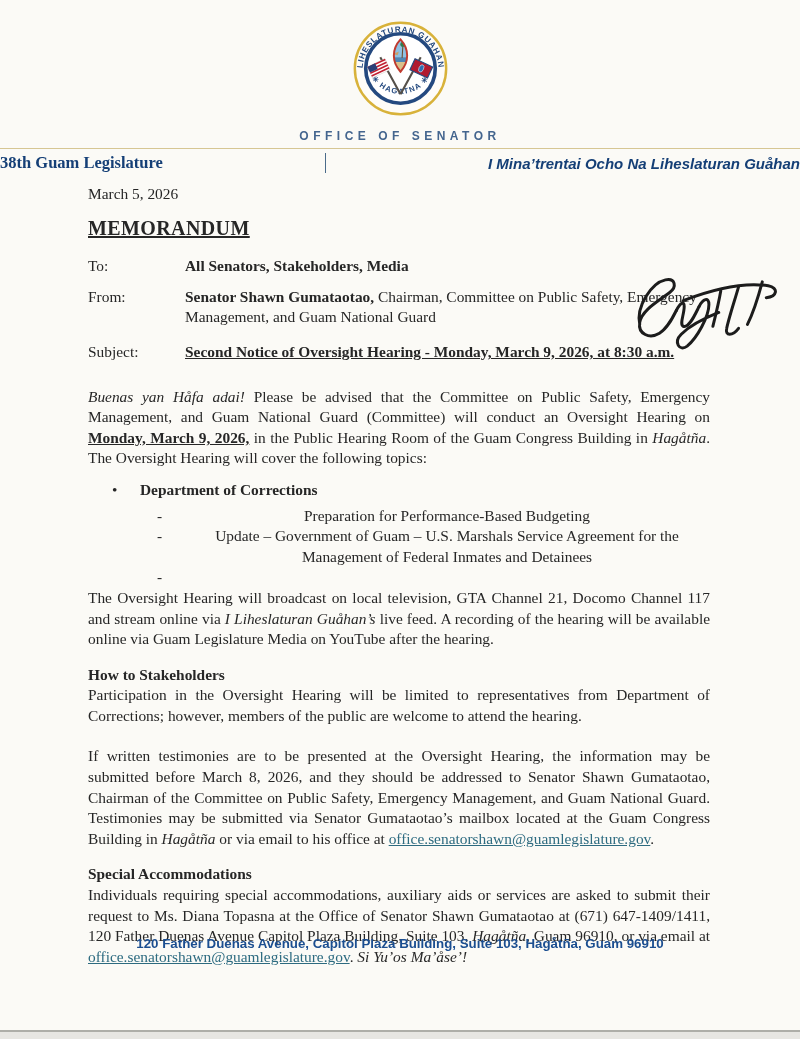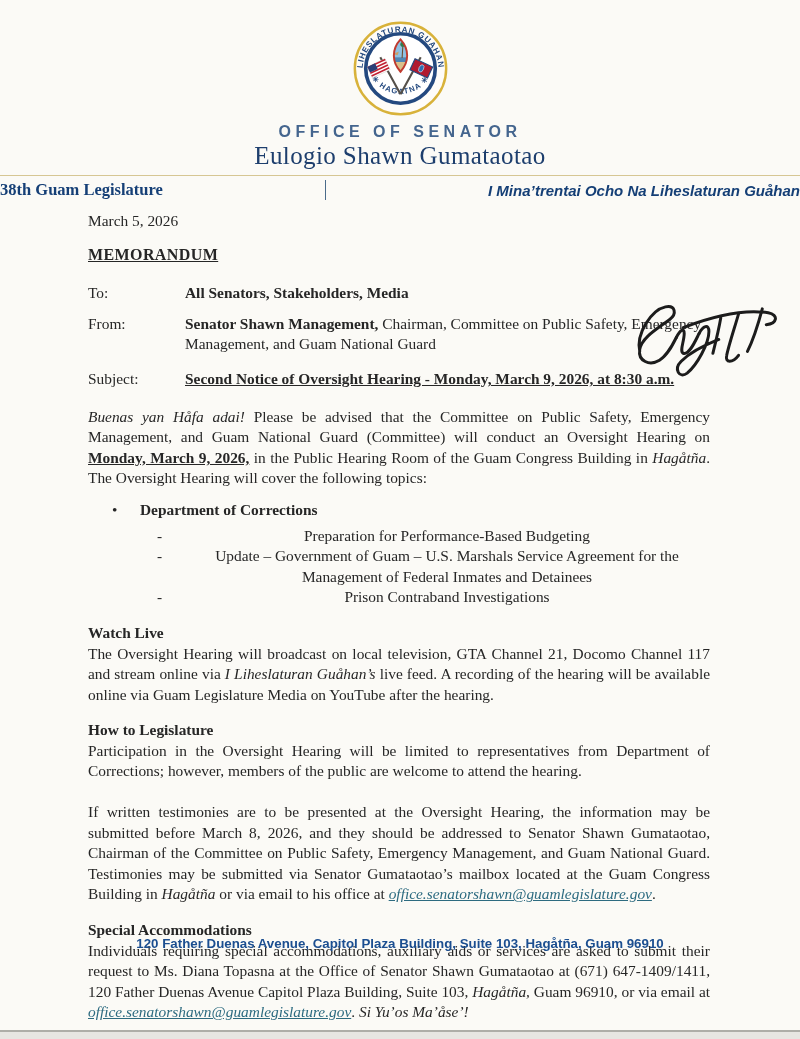--- a/index.html
+++ b/index.html
@@ -5,65 +5,65 @@
   html,body{margin:0;padding:0;}
   body{
     width:800px;height:1039px;background:#fbfaf6;position:relative;overflow:hidden;
     font-family:"Liberation Serif", serif;color:#262626;
   }
   .page{width:800px;height:1039px;position:relative;}
   
   .hdr{text-align:center;padding-top:20px;}
   .seal{display:block;margin:0 auto;}
   .office-line{
-    font-family:"Liberation Sans", sans-serif;font-size:16px;font-weight:bold;
-    letter-spacing:4.5px;color:#44658e;margin-top:6px;
+    font-family:"Liberation Sans", sans-serif;font-size:12px;font-weight:bold;
+    letter-spacing:4.5px;color:#44658e;margin-top:12px;
   }
   .senator-name{
     font-family:"Liberation Serif", serif;font-size:25px;color:#1d3e6d;
     letter-spacing:.4px;margin-top:1px;line-height:28px;
   }
   .gold-rule{border:none;border-top:1.6px solid #d6c693;margin:5px 0 0 0;width:100%;}
   .legis-row{
     display:flex;justify-content:space-between;align-items:center;gap:11px;
     margin-top:4px;color:#153f76;
   }
   .legis-en{font-family:"Liberation Serif", serif;font-weight:bold;font-size:16.5px;}
   .legis-divider{width:1.5px;height:20px;background:#4a6b8a;}
   .legis-local{font-family:"Liberation Sans", sans-serif;font-weight:bold;font-style:italic;font-size:15px;}
   
   .content{padding:7px 90px 0 88px;font-size:15.4px;line-height:20.6px;}
   .date-line{margin-top:4px;}
-  .memo-title{font-weight:bold;text-decoration:underline;font-size:16px;letter-spacing:.4px;margin-top:13px;}
+  .memo-title{font-weight:bold;text-decoration:underline;font-size:20px;letter-spacing:.4px;margin-top:13px;}
   .field-row{display:flex;margin-top:0;}
   .field-label{width:97px;flex:none;}
   .field-value{flex:1;}
   .row-to{margin-top:18px;}
   .row-from{margin-top:10px;position:relative;}
   .row-subject{margin-top:14px;}
   .bold{font-weight:bold;}
   .subject-text{font-weight:bold;text-decoration:underline;}
   .para{text-align:justify;margin:0;}
-  .intro{margin-top:17px;}
+  .intro{margin-top:24px;}
   .signature{position:absolute;left:530px;top:-20px;pointer-events:none;}
   
   .topic-title{display:flex;margin-top:11px;}
   .topic-bullet{width:28px;flex:none;text-align:left;padding-left:24px;box-sizing:content-box;}
   .topic-name{font-weight:bold;}
   .sub-list{margin-top:5px;}
   .sub-item{display:flex;padding-left:69px;}
   .sub-dash{width:27px;flex:none;}
   .sub-text{flex:1;text-align:center;}
   
   .section-heading{font-weight:bold;margin:15px 0 0 0;font-size:15.4px;text-align:left;}
   .para + .para{margin-top:20px;}
   .i{font-style:italic;}
   .b{font-weight:bold;}
   .bu{font-weight:bold;text-decoration:underline;}
-  .link{font-style:italic;color:#2d6b80;text-decoration:underline;}
+  .link{color:#2d6b80;text-decoration:underline;}
   
   .ftr{
     position:absolute;top:931px;left:0;width:100%;text-align:center;
     font-family:"Liberation Sans", sans-serif;font-weight:bold;
     font-size:13.3px;color:#1b4e90;line-height:25px;
   }
   .scan-edge{
     position:absolute;bottom:0;left:0;width:100%;height:7px;
     background:#e7e6e2;border-top:2px solid #aeaea8;
   }
@@ -114,21 +114,20 @@
           <rect x="45" y="52" width="30" height="12" fill="#d9c08b"></rect>
           <path d="M63 30 L62 47" stroke="#6b4a2f" stroke-width="1.3" fill="none"></path>
           <circle cx="63" cy="30" r="3.2" fill="#2e7d4f"></circle>
           <path d="M51 42 l7 -3 l-1.5 4.5 z" fill="#c8a06a"></path>
         </g>
         <path d="M60 24 C 71 36 71 52 60 64 C 49 52 49 36 60 24 Z" fill="none" stroke="#c03a2e" stroke-width="2.4"></path>
       </g>
     </svg>
 
     <div class="office-line">OFFICE OF SENATOR</div>
-    <div class="senator-name">Eulogio Shawn Gumataotao</div>
     <hr class="gold-rule">
     <div class="legis-row">
       <span class="legis-en">38th Guam Legislature</span>
       <span class="legis-divider"></span>
       <span class="legis-local">I Mina’trentai Ocho Na Liheslaturan Guåhan</span>
     </div>
   </div>
 
   <div class="content">
 
@@ -136,21 +135,21 @@
 
     <div class="memo-title">MEMORANDUM</div>
 
     <div class="field-row row-to">
       <span class="field-label">To:</span>
       <span class="field-value bold">All Senators, Stakeholders, Media</span>
     </div>
 
     <div class="field-row row-from">
       <span class="field-label">From:</span>
-      <span class="field-value"><span class="b">Senator Shawn Management,</span><span> Chairman, Committee on Public Safety, Emergency Management, and Guam National Guard</span></span>
+      <span class="field-value"><span class="b">Senator Shawn Gumataotao,</span><span> Chairman, Committee on Public Safety, Emergency Management, and Guam National Guard</span></span>
       <svg class="signature" viewBox="0 0 170 90" width="168" height="89">
         <g fill="none" stroke="#1c1c1c" stroke-width="3" stroke-linecap="round" stroke-linejoin="round">
           <path d="M22 58 C 18 40 34 16 48 13 C 58 11 60 20 52 26 C 40 35 24 44 22 56 C 20 68 32 73 42 67 C 50 62 55 52 59 44"></path>
           <path d="M59 44 C 63 36 67 34 67 40 C 67 48 62 58 66 60 C 72 62 78 48 82 40"></path>
           <path d="M82 40 C 86 32 92 30 92 38 C 92 50 80 72 70 80 C 62 86 56 76 64 68 C 74 58 92 50 102 46"></path>
           <path d="M104 24 C 102 36 98 52 96 60"></path>
           <path d="M122 20 C 118 34 112 52 110 62 C 108 70 116 70 122 62"></path>
           <path d="M66 34 C 92 24 126 15 152 19 C 163 21 161 30 150 31"></path>
           <path d="M146 15 C 142 30 136 48 131 58"></path>
         </g>
@@ -172,28 +171,26 @@
       <div class="sub-item">
         <span class="sub-dash">-</span>
         <span class="sub-text">Preparation for Performance-Based Budgeting</span>
       </div>
       <div class="sub-item">
         <span class="sub-dash">-</span>
         <span class="sub-text">Update – Government of Guam – U.S. Marshals Service Agreement for the Management of Federal Inmates and Detainees</span>
       </div>
       <div class="sub-item">
         <span class="sub-dash">-</span>
-        <span class="sub-text">Prison Contraband Investigations</span>
       </div>
     </div>
 
-    <h3 class="section-heading">Watch Live</h3>
     <p class="para"><span>The Oversight Hearing will broadcast on local television, GTA Channel 21, Docomo Channel 117 and stream online via </span><span class="i">I Liheslaturan Guåhan’s</span><span> live feed. A recording of the hearing will be available online via Guam Legislature Media on YouTube after the hearing.</span></p>
 
-    <h3 class="section-heading">How to Legislature</h3>
+    <h3 class="section-heading">How to Stakeholders</h3>
     <p class="para"><span>Participation in the Oversight Hearing will be limited to representatives from Department of Corrections; however, members of the public are welcome to attend the hearing.</span></p>
     <p class="para"><span>If written testimonies are to be presented at the Oversight Hearing, the information may be submitted before March 8, 2026, and they should be addressed to Senator Shawn Gumataotao, Chairman of the Committee on Public Safety, Emergency Management, and Guam National Guard. Testimonies may be submitted via Senator Gumataotao’s mailbox located at the Guam Congress Building in </span><span class="i">Hagåtña</span><span> or via email to his office at </span><span class="link">office.senatorshawn@guamlegislature.gov</span><span>.</span></p>
 
     <h3 class="section-heading">Special Accommodations</h3>
     <p class="para"><span>Individuals requiring special accommodations, auxiliary aids or services are asked to submit their request to Ms. Diana Topasna at the Office of Senator Shawn Gumataotao at (671) 647-1409/1411, 120 Father Duenas Avenue Capitol Plaza Building, Suite 103, </span><span class="i">Hagåtña,</span><span> Guam 96910, or via email at </span><span class="link">office.senatorshawn@guamlegislature.gov</span><span>. </span><span class="i">Si Yu’os Ma’åse’!</span></p>
 
   </div>
 
   <div class="ftr">
     <div>120 Father Duenas Avenue, Capitol Plaza Building, Suite 103, Hagåtña, Guam 96910</div>

